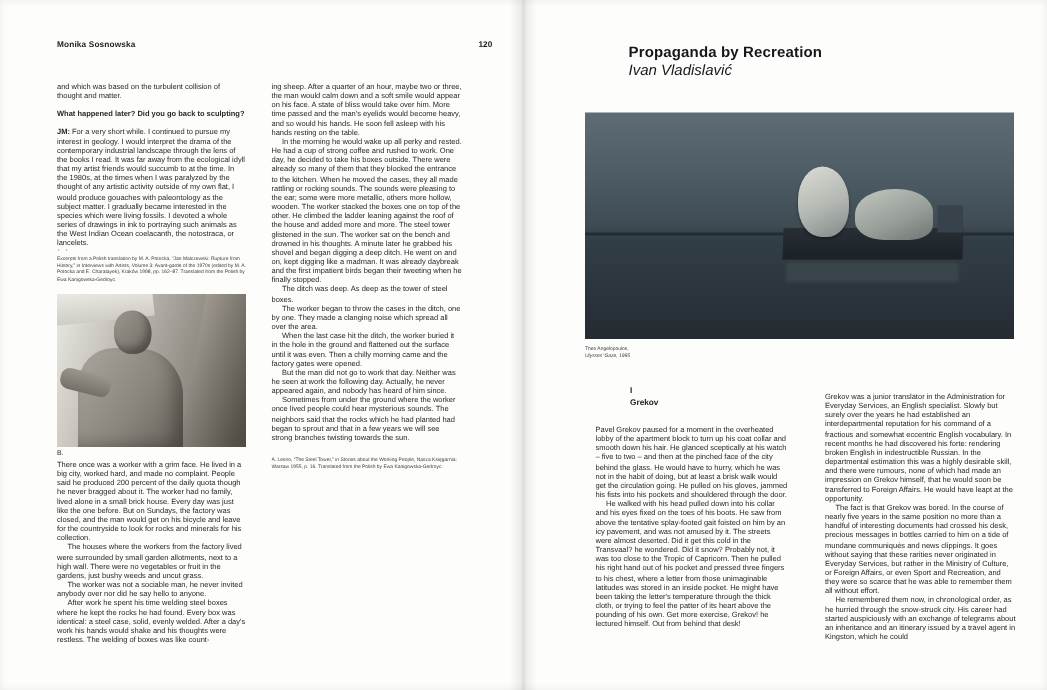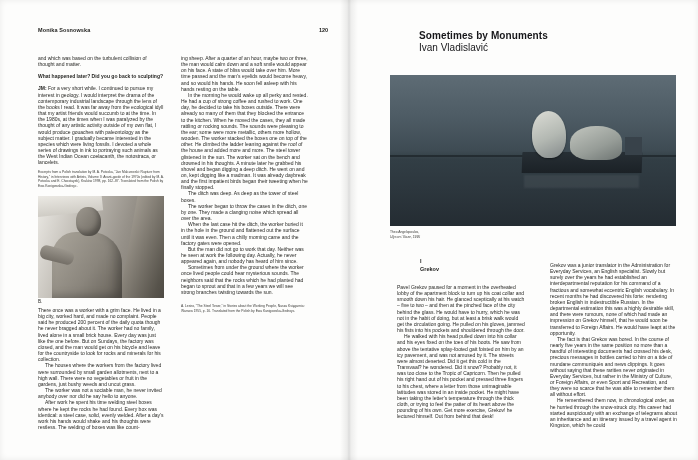--- a/index.html
+++ b/index.html
@@ -48,21 +48,21 @@
   .pr-head2 { position:absolute; left:63%; top:34%; width:18%; height:22%; border-radius:50% 46% 30% 38%;
     background:linear-gradient(155deg,#c3c7c0 0%,#969c97 60%,#6d7472 100%); }
   .pr-cabin { position:absolute; left:82%; top:41%; width:6%; height:12%; background:#38424a; }
   .pr-reflect { position:absolute; left:47%; top:66%; width:40%; height:9%; background:rgba(230,232,226,.07); filter:blur(1px); }
 
   .caption { position:absolute; left:41px; top:230px; font-size:3.3px; line-height:4.6px; color:#3a3a37; }
   .caption .it { font-style:italic; }
 
   .title-block { position:absolute; left:70px; top:30px; }
   .title { font-size:10px; font-weight:bold; color:#17171a; letter-spacing:.1px; }
-  .author { font-size:10px; color:#17171a; margin-top:1px; }
+  .author { font-size:10px; font-style:italic; color:#17171a; margin-top:1px; }
 
   .section-head { position:absolute; left:71px; top:257px; font-size:5.5px; line-height:8px; font-weight:bold; color:#1c1c1a; }
 
   .photo-label { position:absolute; left:38px; top:299px; font-size:4.6px; color:#272724; }
 </style>
 </head>
 <body>
 
 <div class="spread">
 
@@ -104,21 +104,21 @@
       <p class="ind">When the last case hit the ditch, the worker buried it in the hole in the ground and flattened out the surface until it was even. Then a chilly morning came and the factory gates were opened.</p>
       <p class="ind">But the man did not go to work that day. Neither was he seen at work the following day. Actually, he never appeared again, and nobody has heard of him since.</p>
       <p class="ind">Sometimes from under the ground where the worker once lived people could hear mysterious sounds. The neighbors said that the rocks which he had planted had began to sprout and that in a few years we will see strong branches twisting towards the sun.</p>
     </div>
 
     <div class="fn" style="left:181px; top:304px; width:127px; height:16px;">A. Lesiro, “The Steel Tower,” in Stories about the Working People, Nasza Księgarnia: Warsaw 1955, p. 16. Translated from the Polish by Ewa Kanigowska-Gedroyc.</div>
   </div>
 
   <div class="page page-right">
     <div class="title-block">
-      <div class="title">Sometimes by Monuments</div>
+      <div class="title">Propaganda by Recreation</div>
       <div class="author">Ivan Vladislavić</div>
     </div>
 
     <div class="photo-right" title="Dark film still of a barge on open water carrying giant dismantled statue heads">
       <div class="pr-horizon"></div>
       <div class="pr-reflect"></div>
       <div class="pr-hull"></div>
       <div class="pr-head2"></div>
       <div class="pr-head1"></div>
       <div class="pr-cabin"></div>

